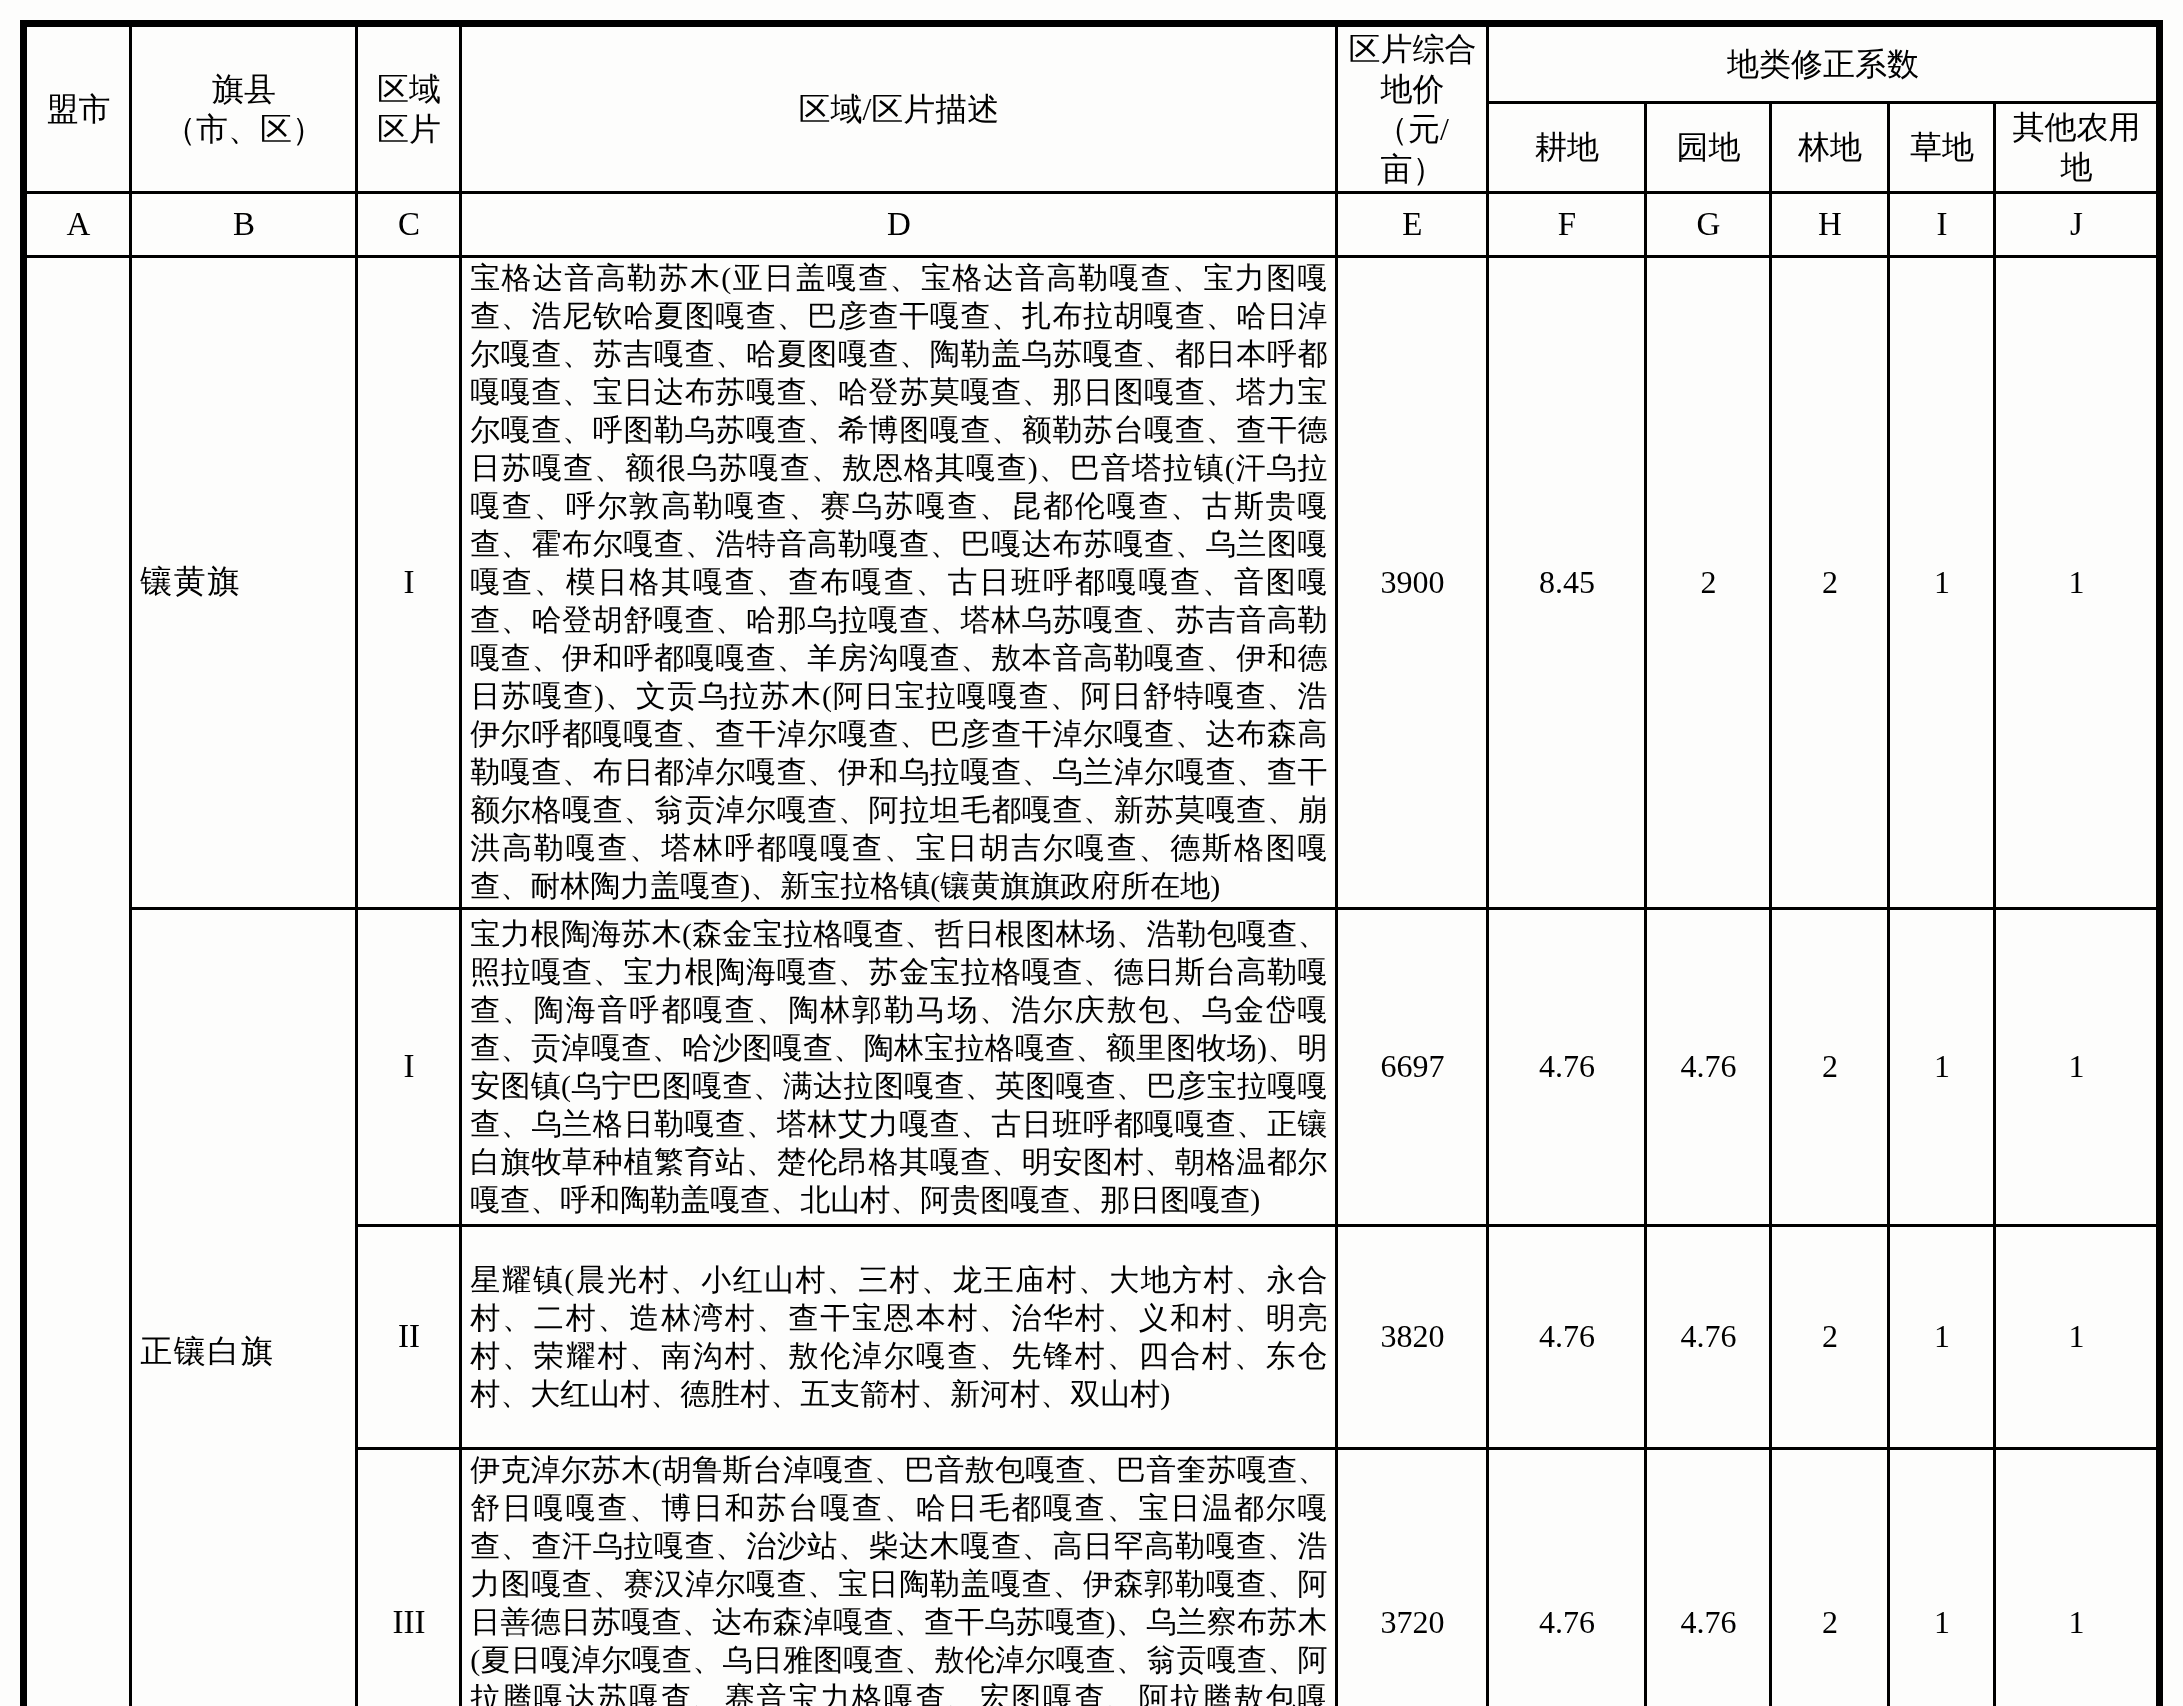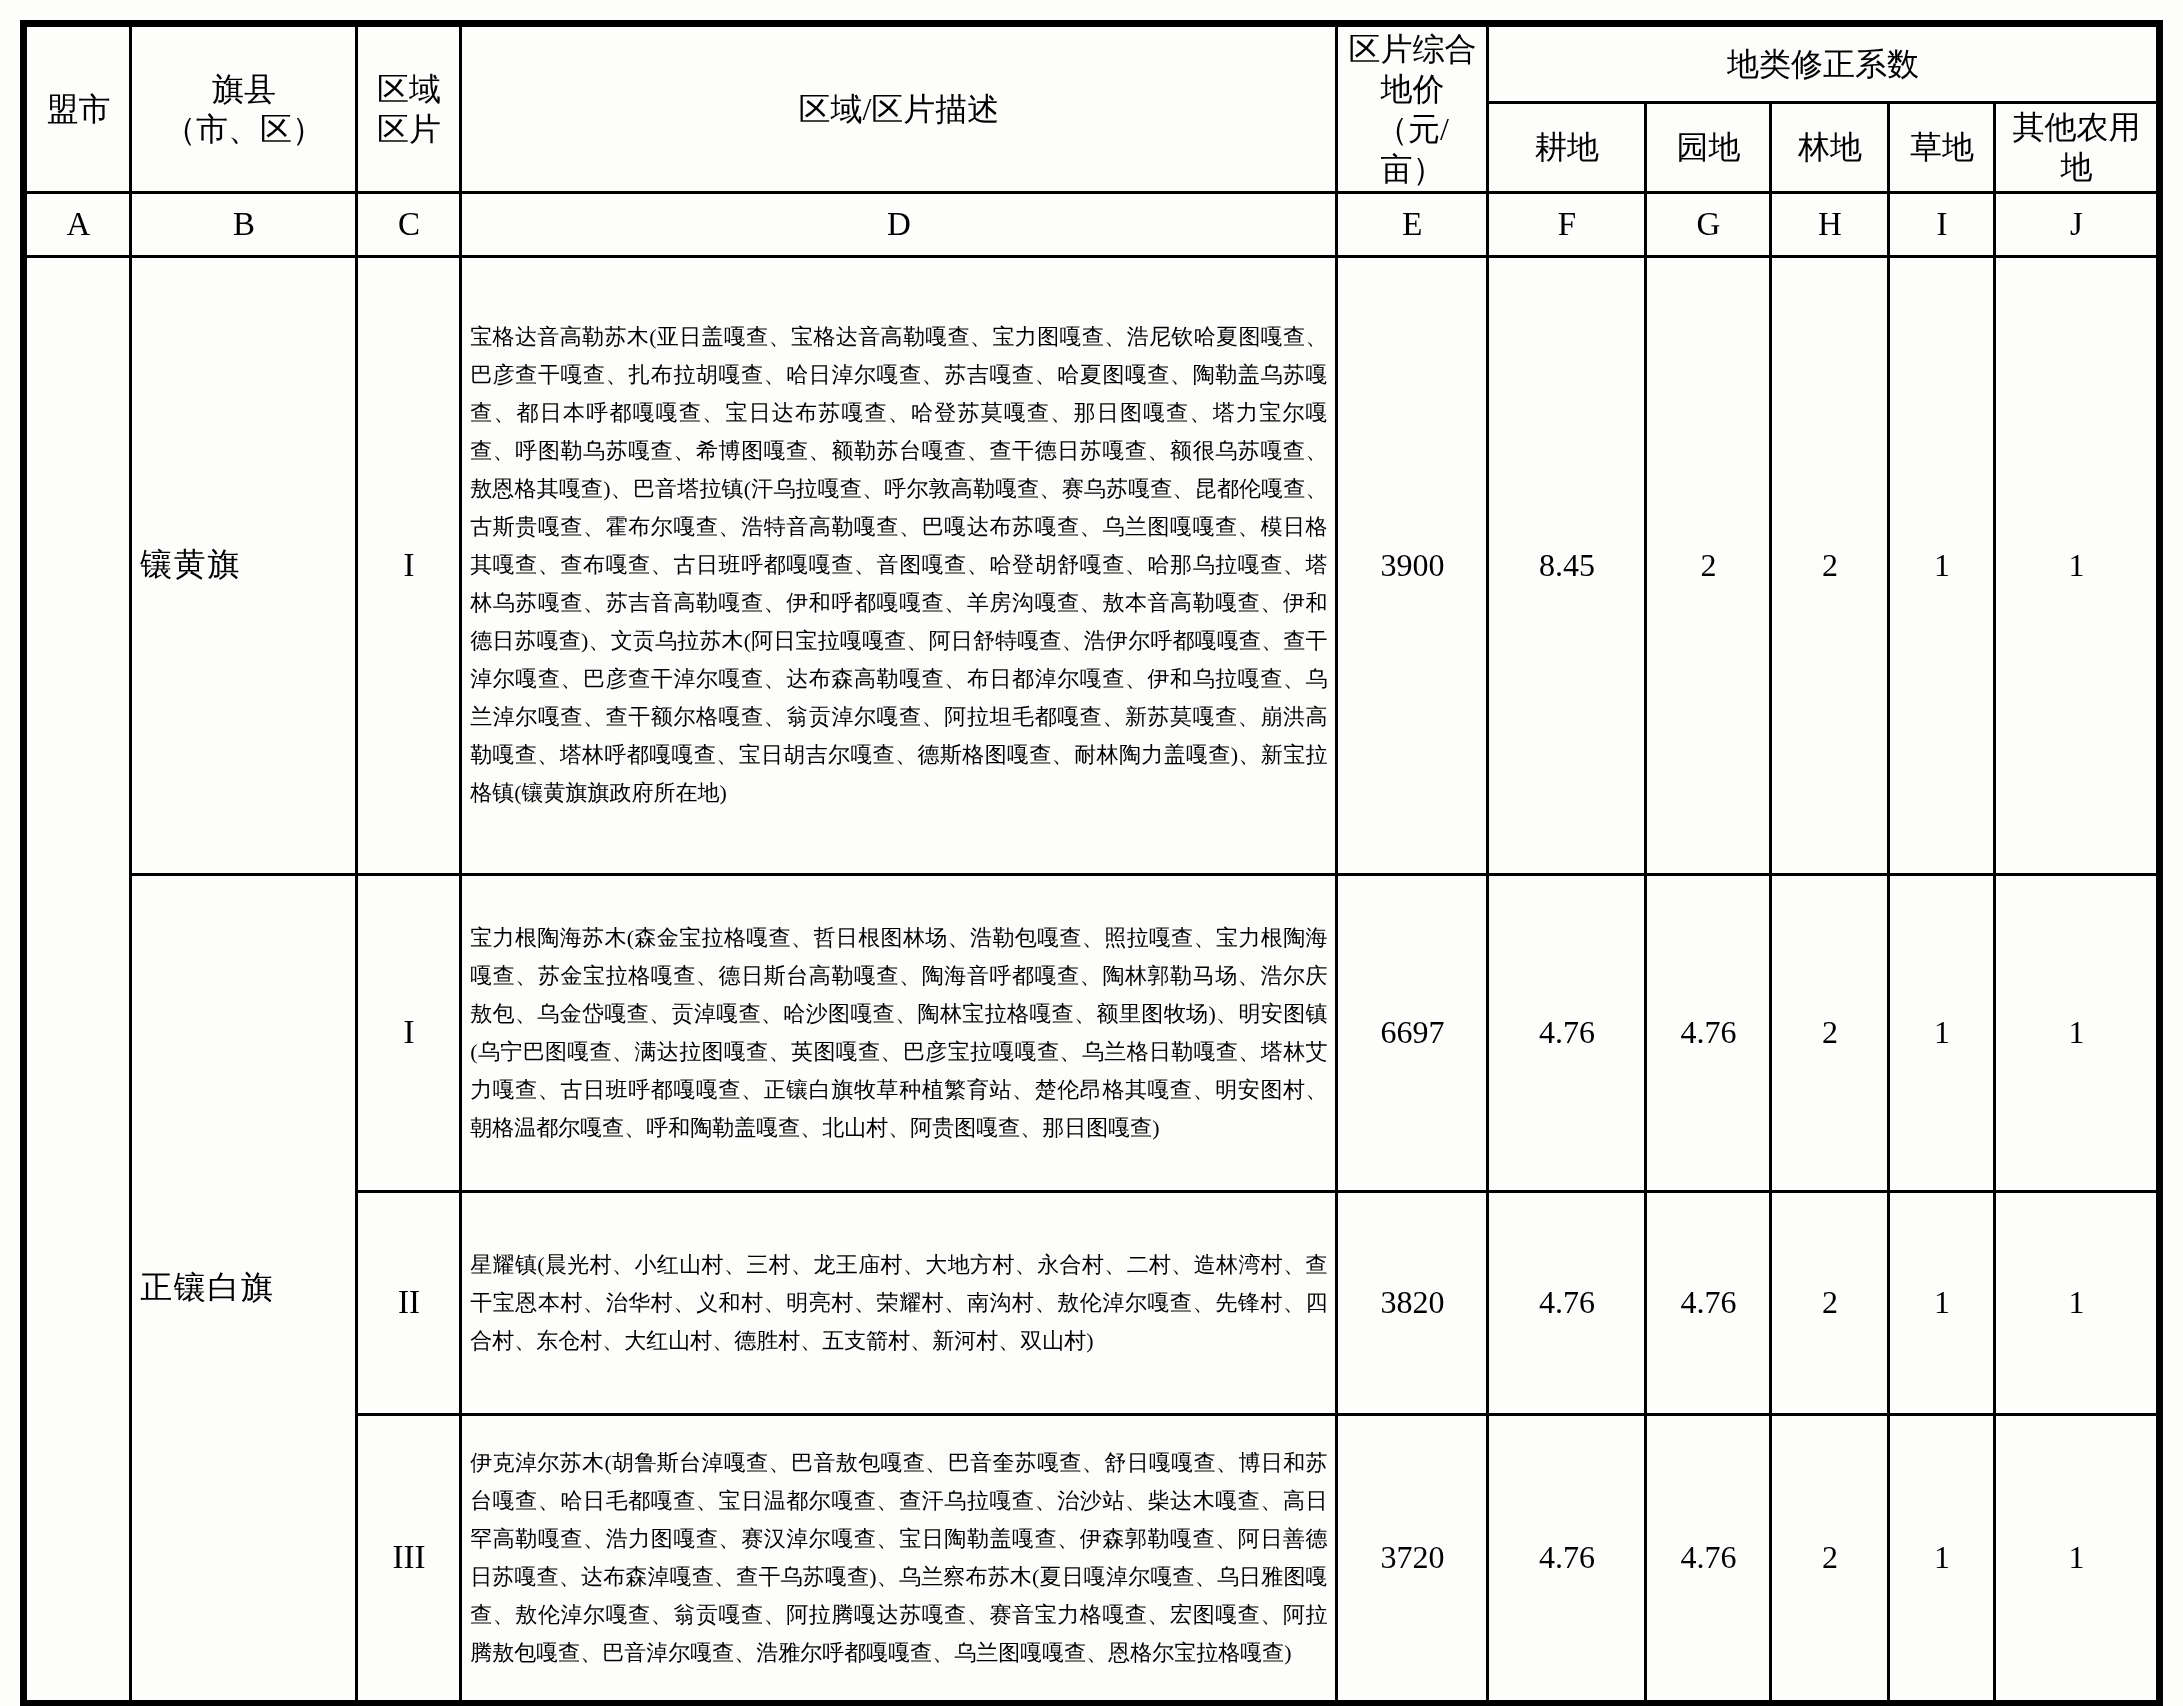--- a/index.html
+++ b/index.html
@@ -46,21 +46,21 @@
   .zone{
     text-align:center;
     font-size:33px;
   }
   .banner{
     text-align:left;
     font-size:32px;
     letter-spacing:1.6px;
   }
   .desc{
-    font-size:22px;
+    font-size:30px;
     line-height:38px;
     text-align:justify;
     text-justify:inter-ideograph;
     text-align-last:left;
     padding:4.7px 9.4px 4.7px 6.3px;
   }
   .num{
     text-align:center;
     font-size:32px;
   }

